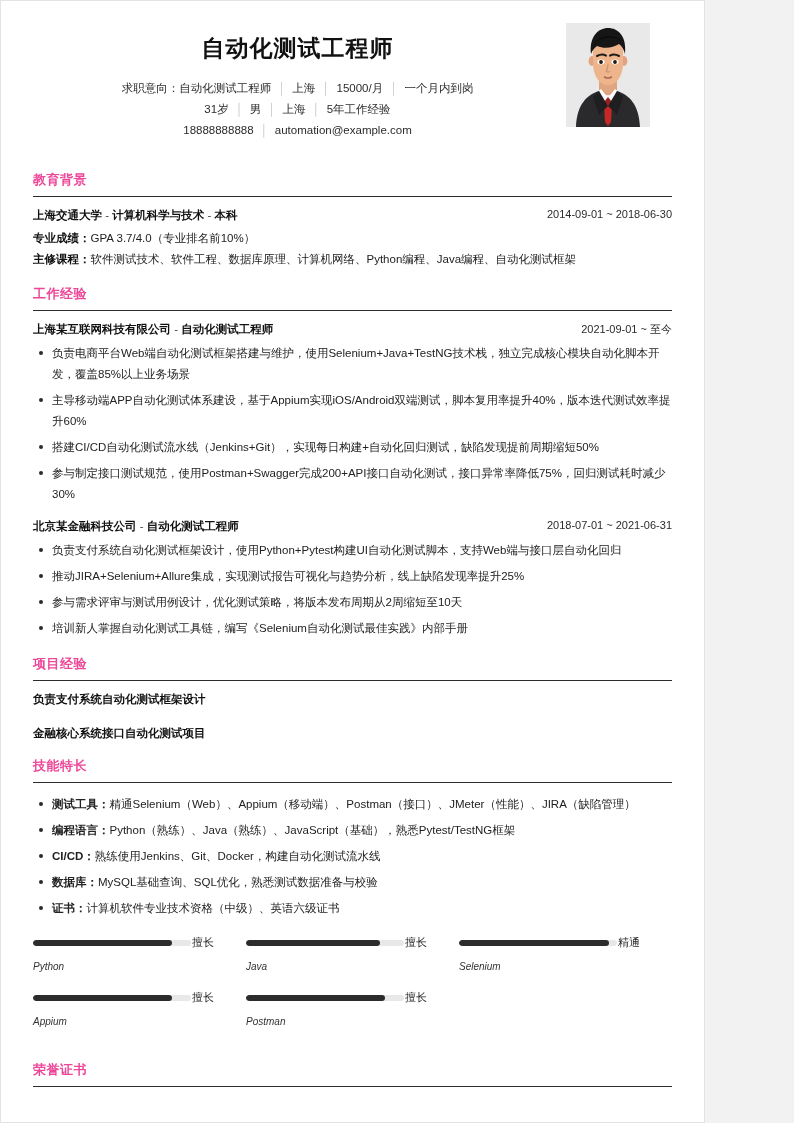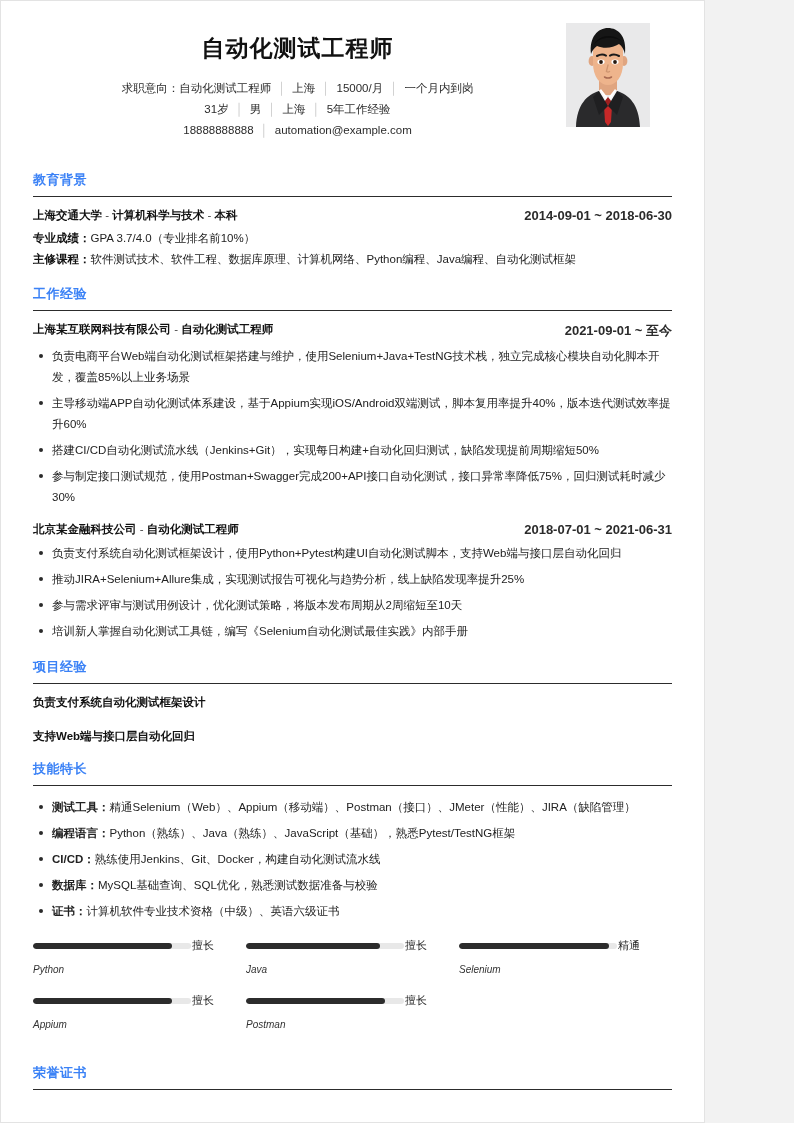--- a/index.html
+++ b/index.html
@@ -72,39 +72,39 @@
     overflow: hidden;
   }
   .photo svg { display: block; width: 100%; height: 100%; }
 
   
   .section { padding: 0 32px; margin-top: 16px; }
 
   .section-head {
     font-size: 13px;
     font-weight: bold;
-    color: #3b82f6;
+    color: #ec4899;
     letter-spacing: .5px;
     padding-bottom: 7px;
     border-bottom: 1.6px solid #2c2c2c;
     margin-bottom: 11px;
   }
 
   
   .entry-row {
     display: flex;
     align-items: flex-start;
     justify-content: space-between;
     gap: 12px;
     margin-bottom: 6px;
   }
 
   .entry-left { font-size: 11.5px; font-weight: bold; color: #111111; }
   .entry-left .light { font-weight: normal; color: #444; }
-  .entry-date { font-size: 13px; color: #2b2b2b; white-space: nowrap; font-weight: bold; }
+  .entry-date { font-size: 11px; color: #2b2b2b; white-space: nowrap; }
 
   .detail-line {
     font-size: 11.5px;
     color: #222222;
     line-height: 19px;
     margin-bottom: 2px;
   }
   .detail-line b { font-weight: bold; color: #111; }
 
   
@@ -299,21 +299,21 @@
         <li>推动JIRA+Selenium+Allure集成，实现测试报告可视化与趋势分析，线上缺陷发现率提升25%</li>
         <li>参与需求评审与测试用例设计，优化测试策略，将版本发布周期从2周缩短至10天</li>
         <li>培训新人掌握自动化测试工具链，编写《Selenium自动化测试最佳实践》内部手册</li>
       </ul>
     </div>
   </div>
 
   <div class="section">
     <div class="section-head">项目经验</div>
     <div class="project-title">负责支付系统自动化测试框架设计</div>
-    <div class="project-title">支持Web端与接口层自动化回归</div>
+    <div class="project-title">金融核心系统接口自动化测试项目</div>
   </div>
 
   <div class="section">
     <div class="section-head">技能特长</div>
 
     <ul class="bullets">
       <li><b>测试工具：</b><span>精通Selenium（Web）、Appium（移动端）、Postman（接口）、JMeter（性能）、JIRA（缺陷管理）</span></li>
       <li><b>编程语言：</b><span>Python（熟练）、Java（熟练）、JavaScript（基础），熟悉Pytest/TestNG框架</span></li>
       <li><b>CI/CD：</b><span>熟练使用Jenkins、Git、Docker，构建自动化测试流水线</span></li>
       <li><b>数据库：</b><span>MySQL基础查询、SQL优化，熟悉测试数据准备与校验</span></li>

